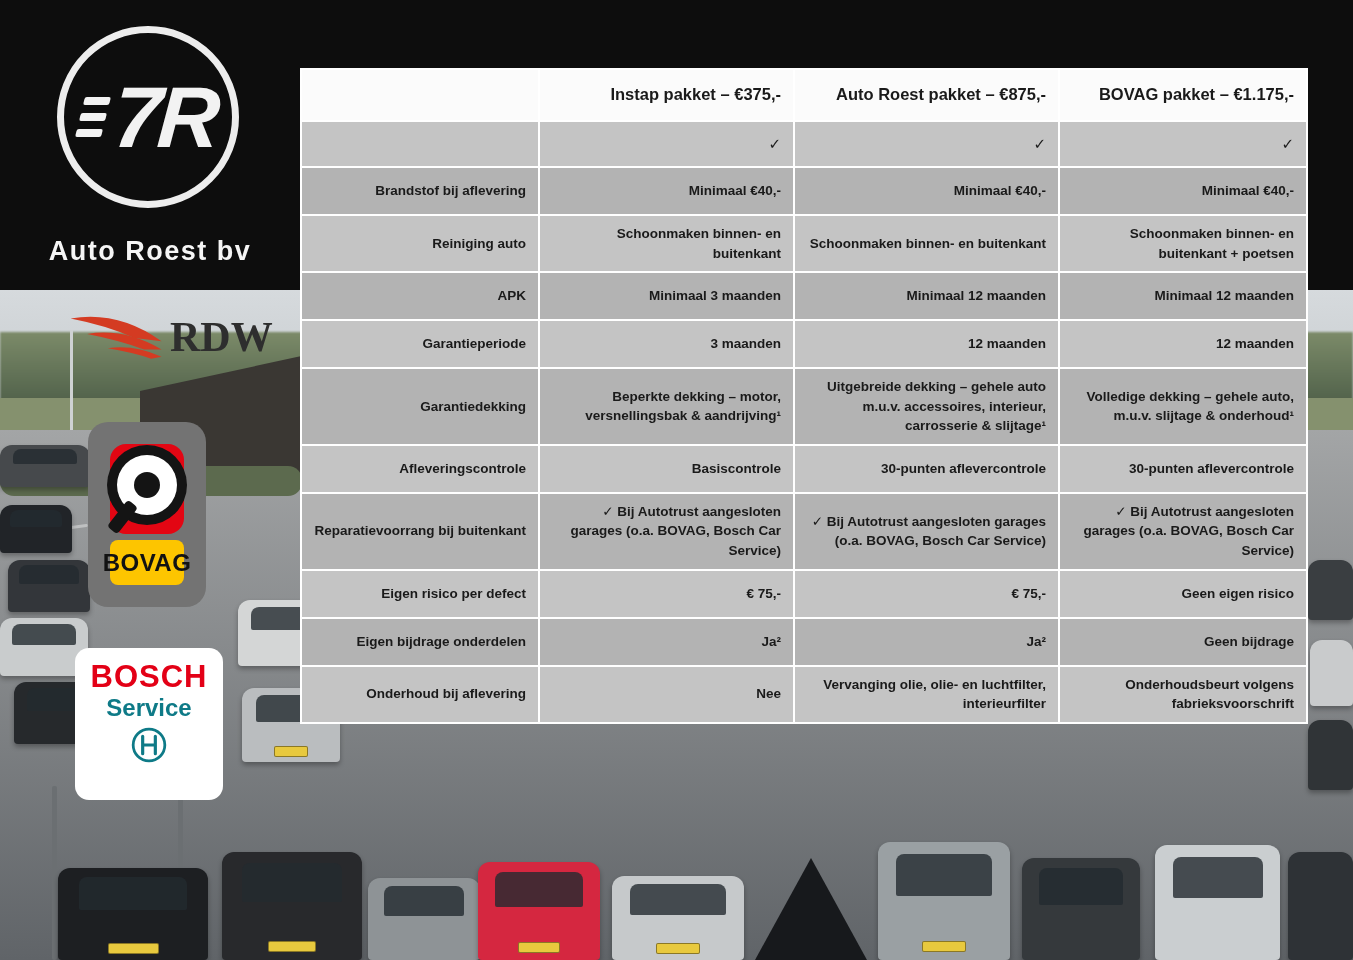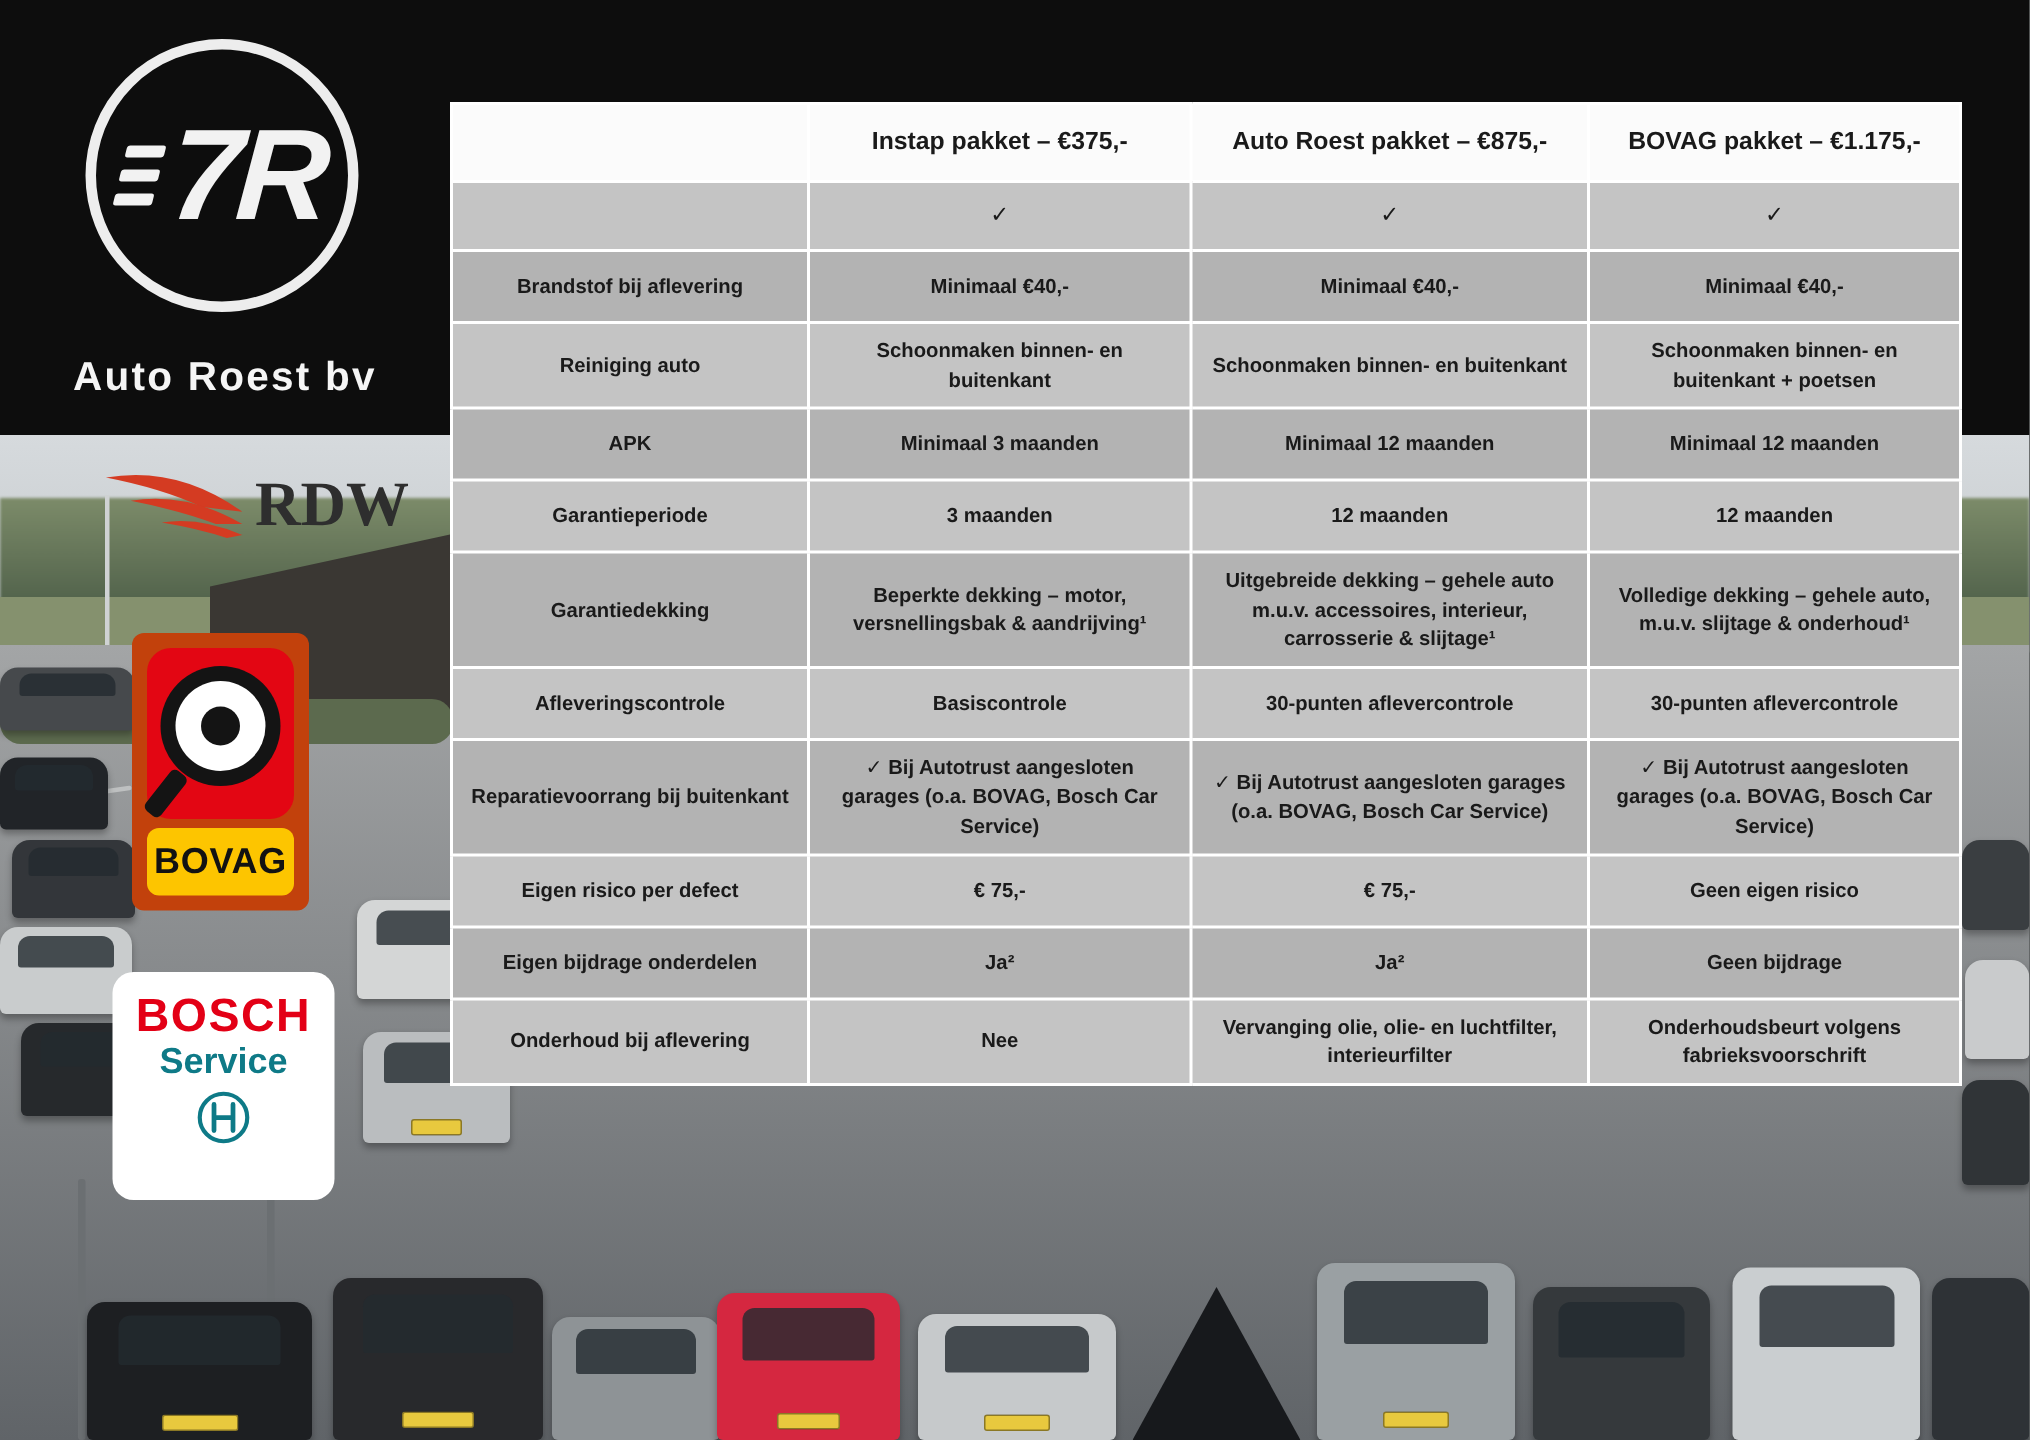--- a/index.html
+++ b/index.html
@@ -37,22 +37,22 @@
   .monogram { color:#f2f2f2; font-size:86px; font-weight:800; font-style:italic; letter-spacing:-4px;
               transform: skewX(-4deg); line-height:1; }
   .brand-name { position:absolute; left:12px; top:236px; width:276px; text-align:center;
                 color:#f5f5f5; font-size:27px; font-weight:700; letter-spacing:1.5px; }
 
   
   .rdw { position:absolute; left:62px; top:306px; display:flex; align-items:center; }
   .rdw-text { font-family:"Liberation Serif", "DejaVu Serif", serif; font-weight:700; font-size:42px;
               color: var(--rdw-text, #2e2e2e); margin-left:4px; }
 
-  .bovag-badge { position:absolute; left:88px; top:422px; width:118px; height:185px; background:#c2410c;
-                 border-radius:8px; padding:10px; display:flex; flex-direction:column; }
+  .bovag-badge { position:absolute; left:88px; top:422px; width:118px; height:185px; background:#737373;
+                 border-radius:20px; padding:22px; display:flex; flex-direction:column; }
   .bovag-red { flex:1; background: var(--bovag-red, #e30613); border-radius:16px; position:relative; }
   .tgt-outer { position:absolute; left:50%; top:46%; width:80px; height:80px; transform:translate(-50%,-50%);
                background:#141414; border-radius:50%; }
   .tgt-white { position:absolute; inset:10px; background:#fff; border-radius:50%; }
   .tgt-core  { position:absolute; left:50%; top:50%; width:26px; height:26px; transform:translate(-50%,-50%);
                background:#141414; border-radius:50%; }
   .tgt-handle { position:absolute; left:6px; bottom:0px; width:13px; height:34px; background:#141414;
                 border-radius:4px; transform: rotate(38deg); }
   .bovag-yellow { height:45px; background: var(--bovag-yellow, #fdc500); border-radius:8px; margin-top:6px;
                   display:flex; align-items:center; justify-content:center;
@@ -61,21 +61,21 @@
   .bosch-badge { position:absolute; left:75px; top:648px; width:148px; height:152px; background:#fff;
                  border-radius:14px; text-align:center; padding-top:12px; }
   .bosch-word   { color: var(--bosch-red, #e30016); font-weight:800; font-size:31px; letter-spacing:1px; line-height:1.1; }
   .service-word { color: var(--bosch-teal, #0e7a87); font-weight:700; font-size:24px; line-height:1.15; }
   .bosch-symbol { margin-top:4px; }
 
   
   .compare { position:absolute; left:300px; top:68px; width:1006px; border-collapse:collapse;
              table-layout:fixed; color: var(--text, #1a1a1a); }
   .compare th, .compare td { border:2px solid #fff; padding:8px 12px; vertical-align:middle;
-                             text-align:center; line-height:1.45; overflow-wrap:break-word; }
+                             text-align:right; line-height:1.45; overflow-wrap:break-word; }
   .compare thead th { background: var(--table-header-bg, #fbfbfb); font-size:16.5px; font-weight:700; height:52px; }
   .compare tbody th { font-size:13.5px; font-weight:700; }
   .compare tbody td { font-size:13.5px; font-weight:700; height:48px; }
   tr.row-light th, tr.row-light td { background: var(--row-light, #c3c3c3); }
   tr.row-dark  th, tr.row-dark  td { background: var(--row-dark, #b3b3b3); }
   tr.check-row td { font-weight:500; font-size:15px; height:46px; }
 </style>
 </head>
 <body>
 

